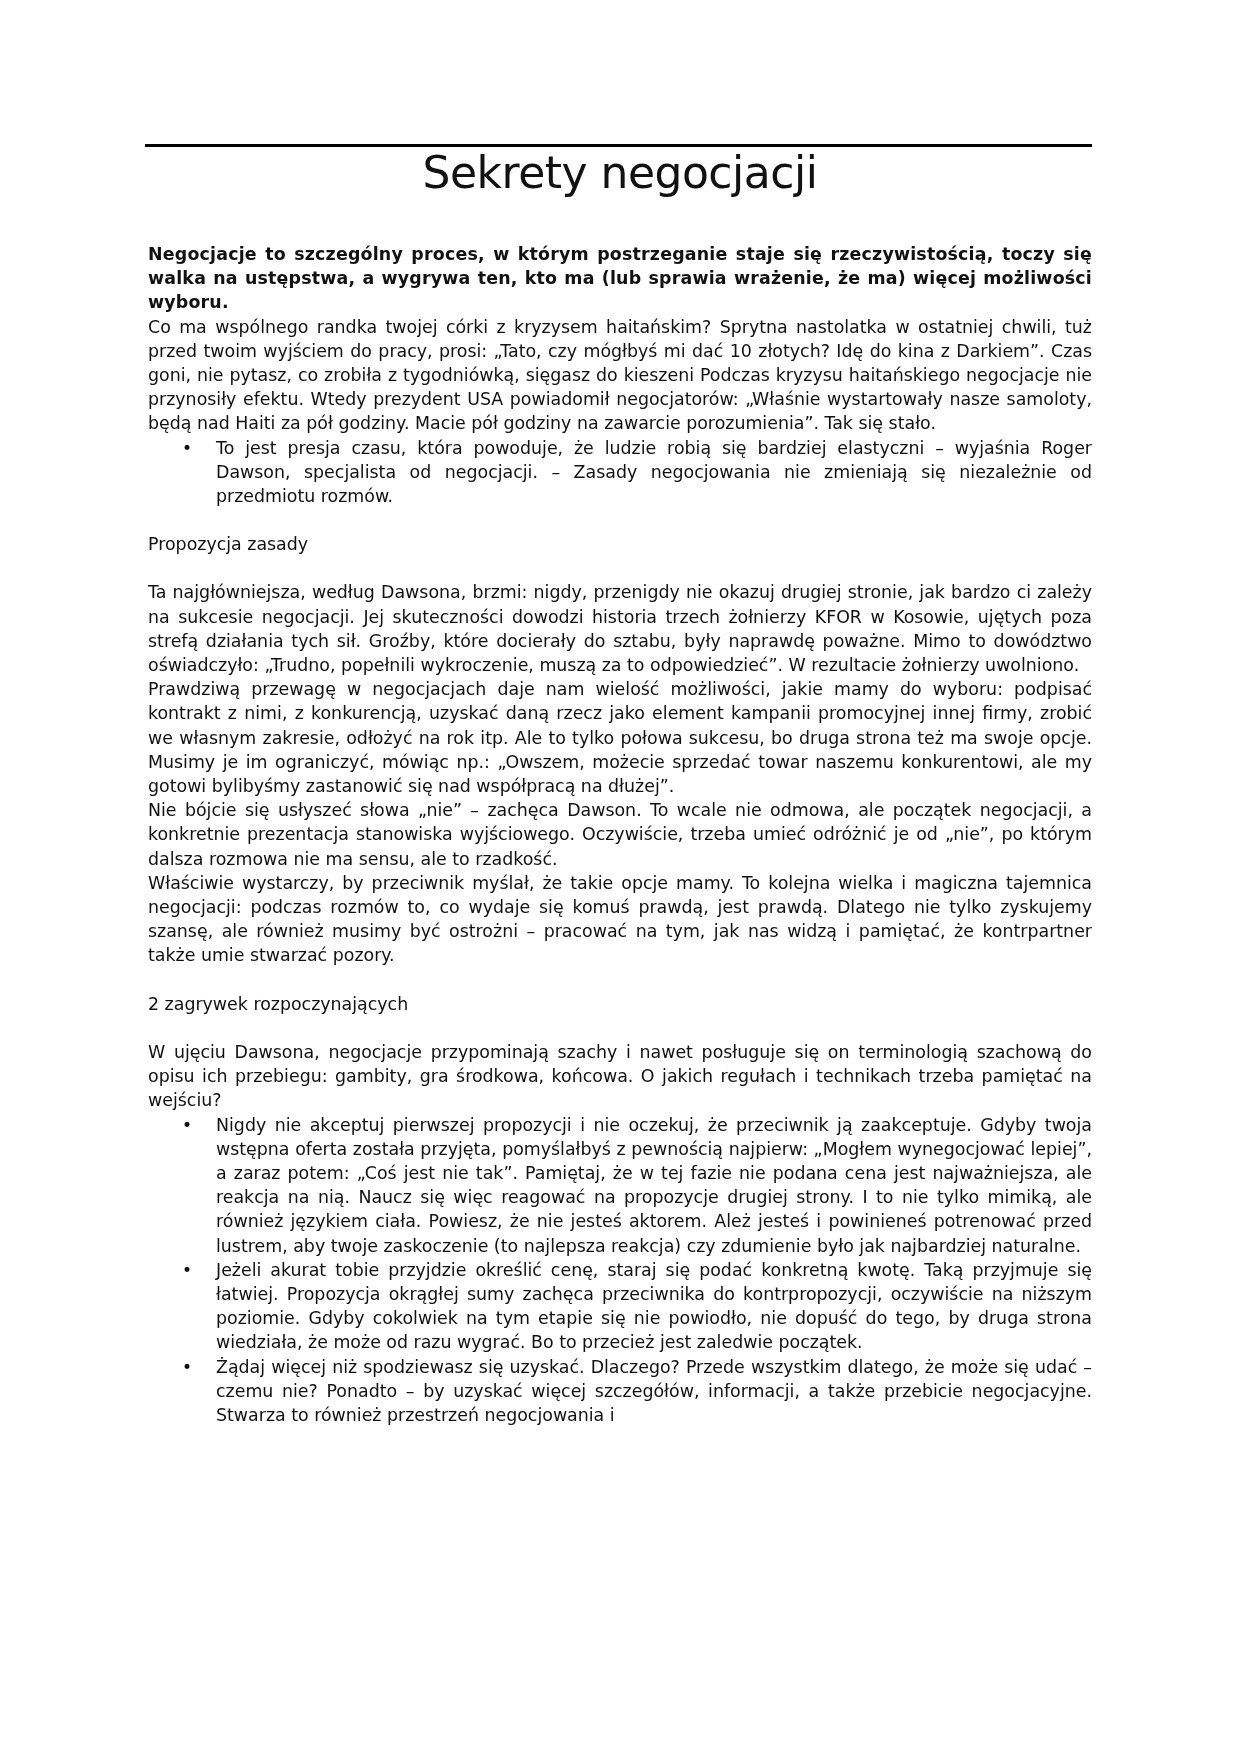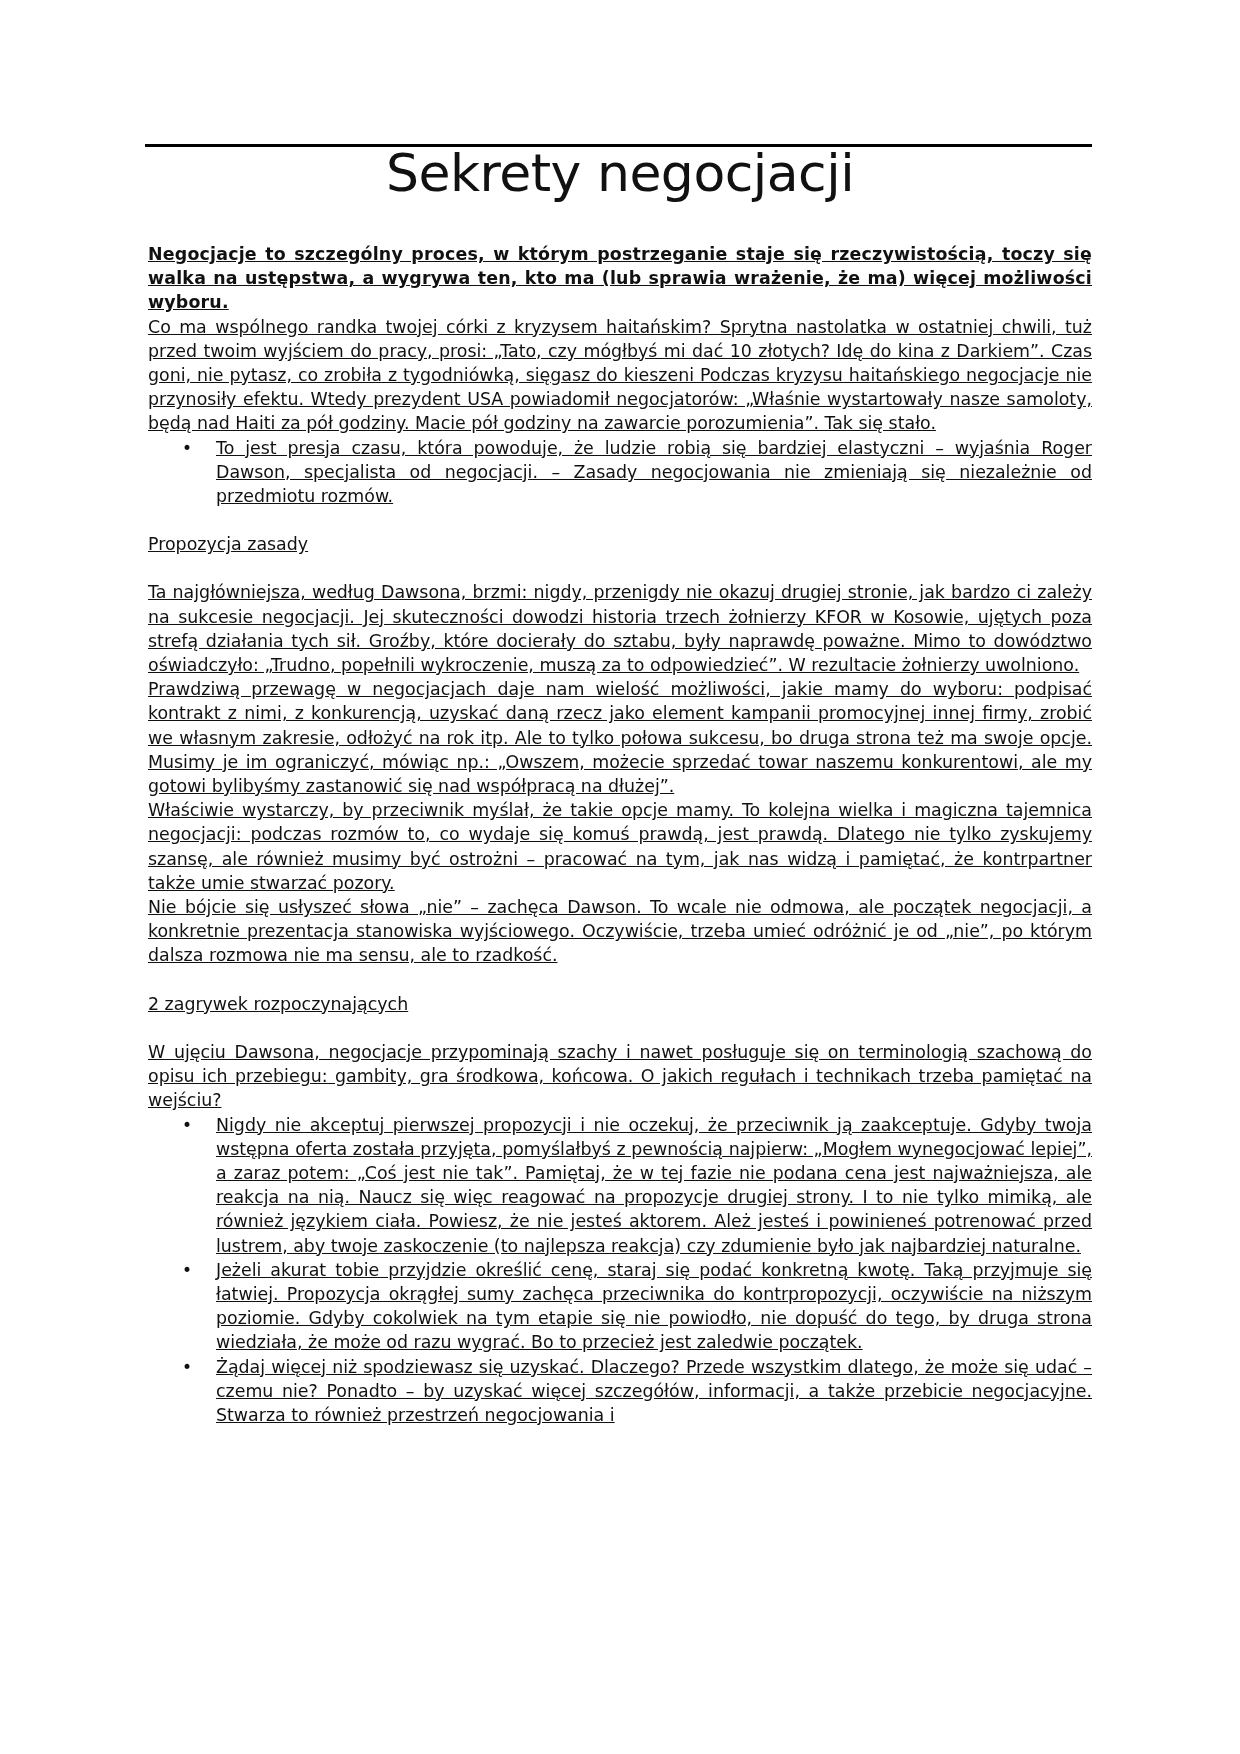--- a/index.html
+++ b/index.html
@@ -1,22 +1,22 @@
 <!DOCTYPE html>
 <html><head>
 <meta charset="utf-8">
 <style>
   html, body { margin: 0; padding: 0; background: #ffffff; }
   body { width: 1240px; height: 1754px; position: relative; overflow: hidden; }
   .rule { position: absolute; left: 145px; top: 144px; width: 947px; height: 3px; background: #000; }
   .title {
     position: absolute; left: 148px; top: 150px; width: 944px; text-align: center;
-    font-family: "DejaVu Sans", sans-serif; font-size: 52px; line-height: 46px; letter-spacing: -0.5px; color: #111;
+    font-family: "DejaVu Sans", sans-serif; font-size: 44px; line-height: 46px; letter-spacing: -0.5px; color: #111;
   }
-  .body { position: absolute; left: 148px; top: 242px; width: 944px; font-family: "DejaVu Sans", sans-serif; font-size: 17.4px; line-height: 24.2px; color: #111; text-decoration: underline; }
+  .body { position: absolute; left: 148px; top: 242px; width: 944px; font-family: "DejaVu Sans", sans-serif; font-size: 17.4px; line-height: 24.2px; color: #111; }
   p { margin: 0; text-align: justify; }
   .lead { font-weight: bold; letter-spacing: 0.2px; }
   .heading { margin: 24px 0 24px 0; text-align: left; }
   ul { margin: 0; padding: 0 0 0 68px; list-style: none; }
   li { position: relative; text-align: justify; }
   li .bullet { position: absolute; left: -34px; top: 0; font-size: 17px; }
 </style>
 </head>
 <body>
 
@@ -29,22 +29,22 @@
   <ul>
     <li>
       <span class="bullet">•</span>
       <span>To jest presja czasu, która powoduje, że ludzie robią się bardziej elastyczni – wyjaśnia Roger Dawson, specjalista od negocjacji. – Zasady negocjowania nie zmieniają się niezależnie od przedmiotu rozmów.</span>
     </li>
   </ul>
 
   <p class="heading">Propozycja zasady</p>
   <p>Ta najgłówniejsza, według Dawsona, brzmi: nigdy, przenigdy nie okazuj drugiej stronie, jak bardzo ci zależy na sukcesie negocjacji. Jej skuteczności dowodzi historia trzech żołnierzy KFOR w Kosowie, ujętych poza strefą działania tych sił. Groźby, które docierały do sztabu, były naprawdę poważne. Mimo to dowództwo oświadczyło: „Trudno, popełnili wykroczenie, muszą za to odpowiedzieć”. W rezultacie żołnierzy uwolniono.</p>
   <p>Prawdziwą przewagę w negocjacjach daje nam wielość możliwości, jakie mamy do wyboru: podpisać kontrakt z nimi, z konkurencją, uzyskać daną rzecz jako element kampanii promocyjnej innej firmy, zrobić we własnym zakresie, odłożyć na rok itp. Ale to tylko połowa sukcesu, bo druga strona też ma swoje opcje. Musimy je im ograniczyć, mówiąc np.: „Owszem, możecie sprzedać towar naszemu konkurentowi, ale my gotowi bylibyśmy zastanowić się nad współpracą na dłużej”.</p>
+  <p>Nie bójcie się usłyszeć słowa „nie” – zachęca Dawson. To wcale nie odmowa, ale początek negocjacji, a konkretnie prezentacja stanowiska wyjściowego. Oczywiście, trzeba umieć odróżnić je od „nie”, po którym dalsza rozmowa nie ma sensu, ale to rzadkość.</p>
   <p>Właściwie wystarczy, by przeciwnik myślał, że takie opcje mamy. To kolejna wielka i magiczna tajemnica negocjacji: podczas rozmów to, co wydaje się komuś prawdą, jest prawdą. Dlatego nie tylko zyskujemy szansę, ale również musimy być ostrożni – pracować na tym, jak nas widzą i pamiętać, że kontrpartner także umie stwarzać pozory.</p>
-  <p>Nie bójcie się usłyszeć słowa „nie” – zachęca Dawson. To wcale nie odmowa, ale początek negocjacji, a konkretnie prezentacja stanowiska wyjściowego. Oczywiście, trzeba umieć odróżnić je od „nie”, po którym dalsza rozmowa nie ma sensu, ale to rzadkość.</p>
 
   <p class="heading">2 zagrywek rozpoczynających</p>
   <p>W ujęciu Dawsona, negocjacje przypominają szachy i nawet posługuje się on terminologią szachową do opisu ich przebiegu: gambity, gra środkowa, końcowa. O jakich regułach i technikach trzeba pamiętać na wejściu?</p>
   <ul>
     <li>
       <span class="bullet">•</span>
       <span>Nigdy nie akceptuj pierwszej propozycji i nie oczekuj, że przeciwnik ją zaakceptuje. Gdyby twoja wstępna oferta została przyjęta, pomyślałbyś z pewnością najpierw: „Mogłem wynegocjować lepiej”, a zaraz potem: „Coś jest nie tak”. Pamiętaj, że w tej fazie nie podana cena jest najważniejsza, ale reakcja na nią. Naucz się więc reagować na propozycje drugiej strony. I to nie tylko mimiką, ale również językiem ciała. Powiesz, że nie jesteś aktorem. Ależ jesteś i powinieneś potrenować przed lustrem, aby twoje zaskoczenie (to najlepsza reakcja) czy zdumienie było jak najbardziej naturalne.</span>
     </li>
     <li>
       <span class="bullet">•</span>

